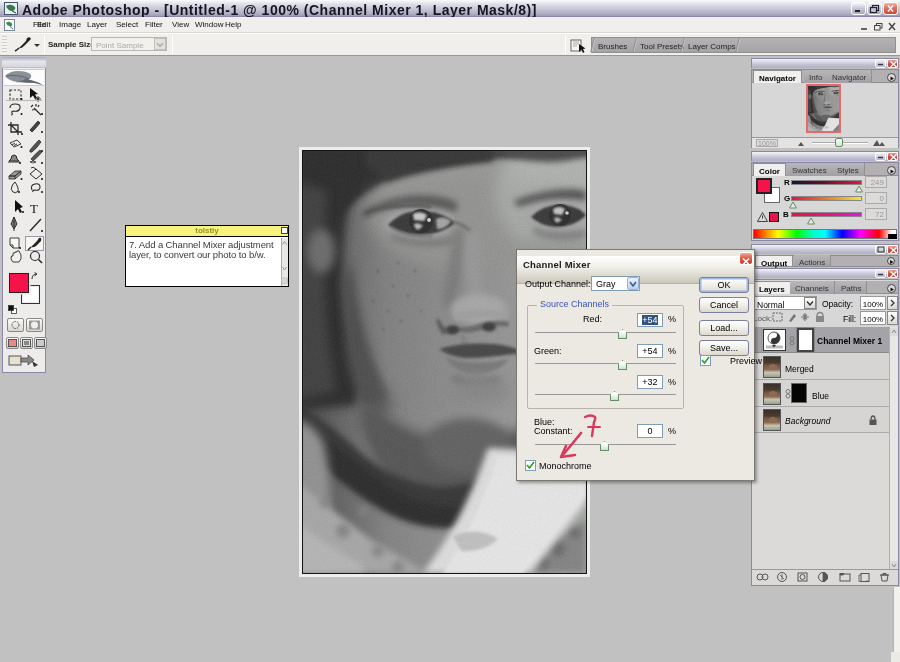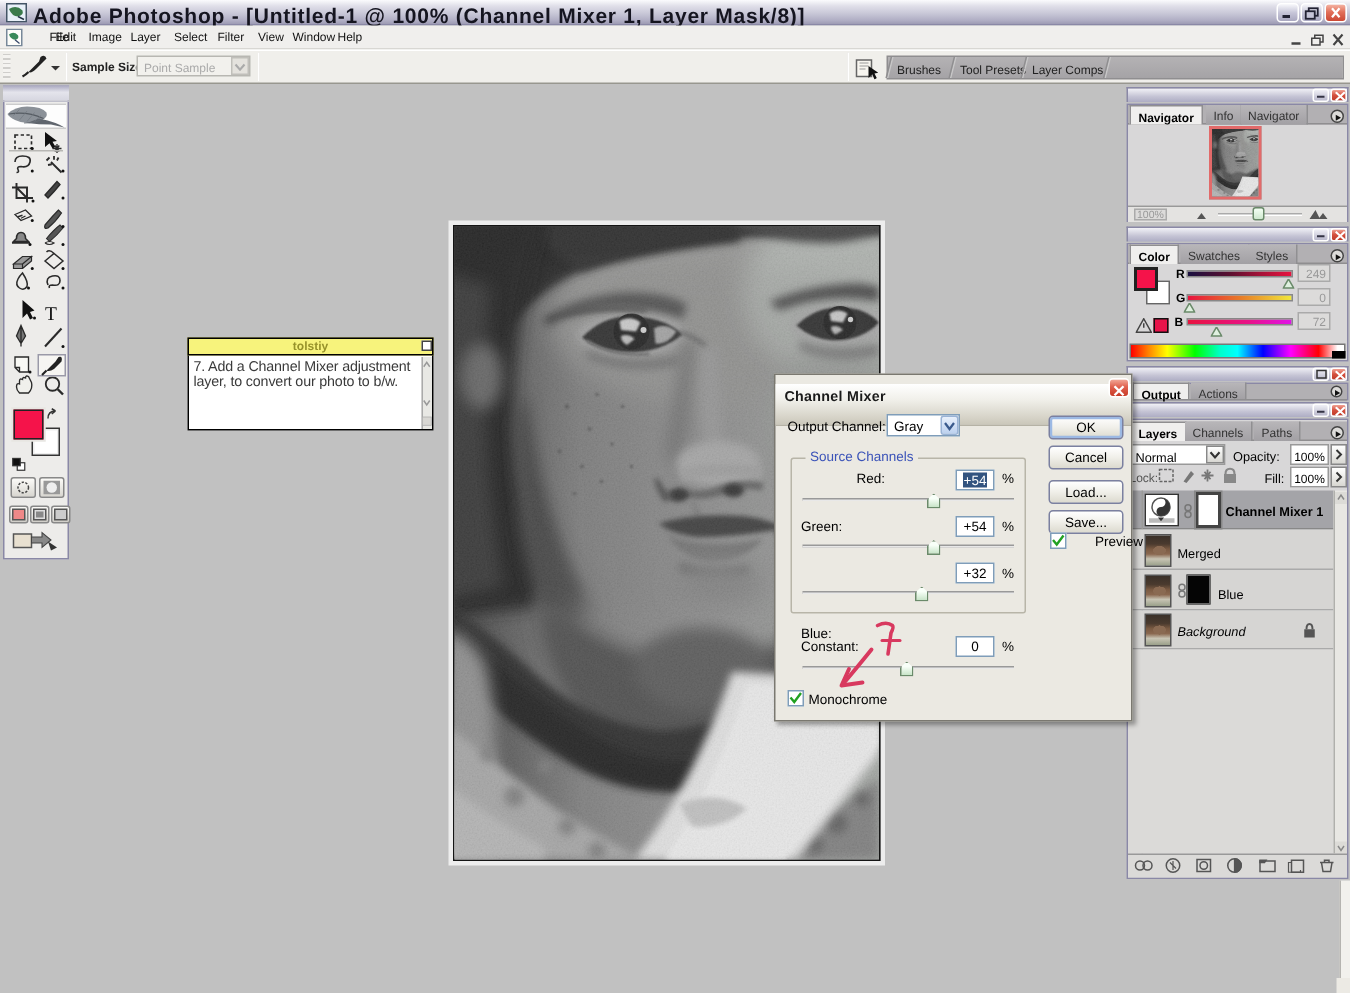--- a/index.html
+++ b/index.html
@@ -675,21 +675,21 @@
 <div class="abs" style="left:591px;top:276px;width:49px;height:15px;background:#fff;border:1px solid #7f9db9;font-size:9px;padding:2px 0 0 4px;color:#000;">Gray</div>
 <div class="abs dlg-svg" style="left:627px;top:277px;width:12px;height:13px;background:linear-gradient(180deg,#e8f0fb,#bcd1ef);border:1px solid #9ab3d5;border-radius:2px;">
     <svg width="10" height="11">
       <path d="M2,4 L5,8 L8,4" fill="none" stroke="#3a5a8c" stroke-width="1.5"></path>
     </svg>
   </div>
 
 <div class="abs" id="grpbox"></div>
 <span class="dlbl" style="left:537px;top:299px;color:#3b53b8;background:#ebe9e2;padding:0 3px;">Source Channels</span>
 
-<span class="dlbl" style="left:530px;top:314px;padding-left:41px;">Red:</span>
+<span class="dlbl" style="left:542px;top:314px;padding-left:41px;">Red:</span>
 <div class="dval" style="left:637px;top:313px;"><span style="background:#32537f;color:#fff;">+54</span></div>
 <span class="dlbl" style="left:668px;top:314px;">%</span>
 <div class="dtrack" style="left:535px;top:332px;width:141px;"></div>
 <div class="dthumb" style="left:618px;top:329px;"></div>
 
 <span class="dlbl" style="left:534px;top:346px;">Green:</span>
 <div class="dval" style="left:637px;top:344px;">+54</div>
 <span class="dlbl" style="left:668px;top:346px;">%</span>
 <div class="dtrack" style="left:535px;top:363px;width:141px;"></div>
 <div class="dthumb" style="left:618px;top:360px;"></div>

